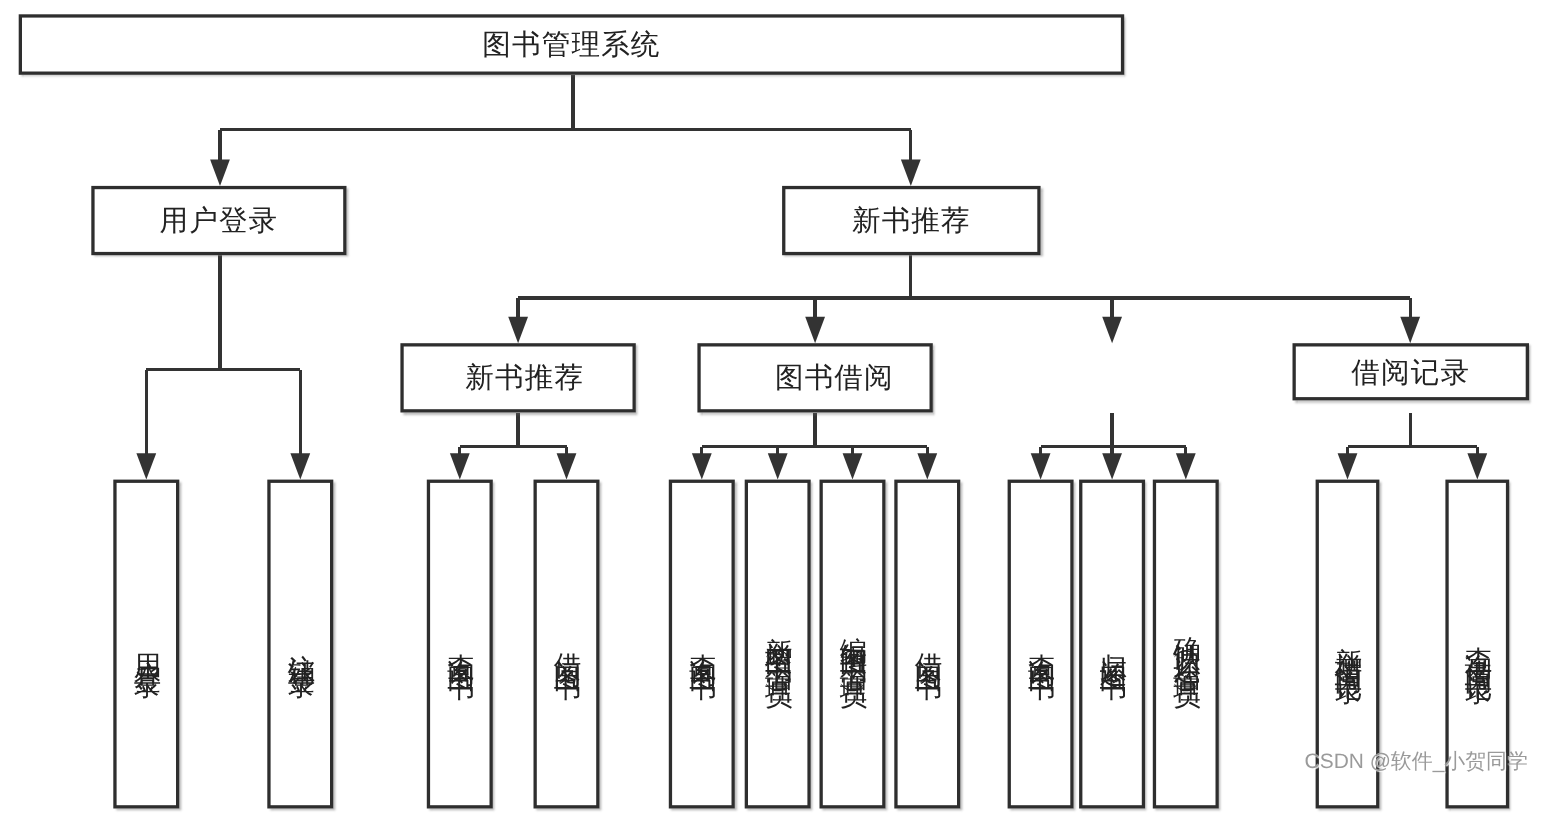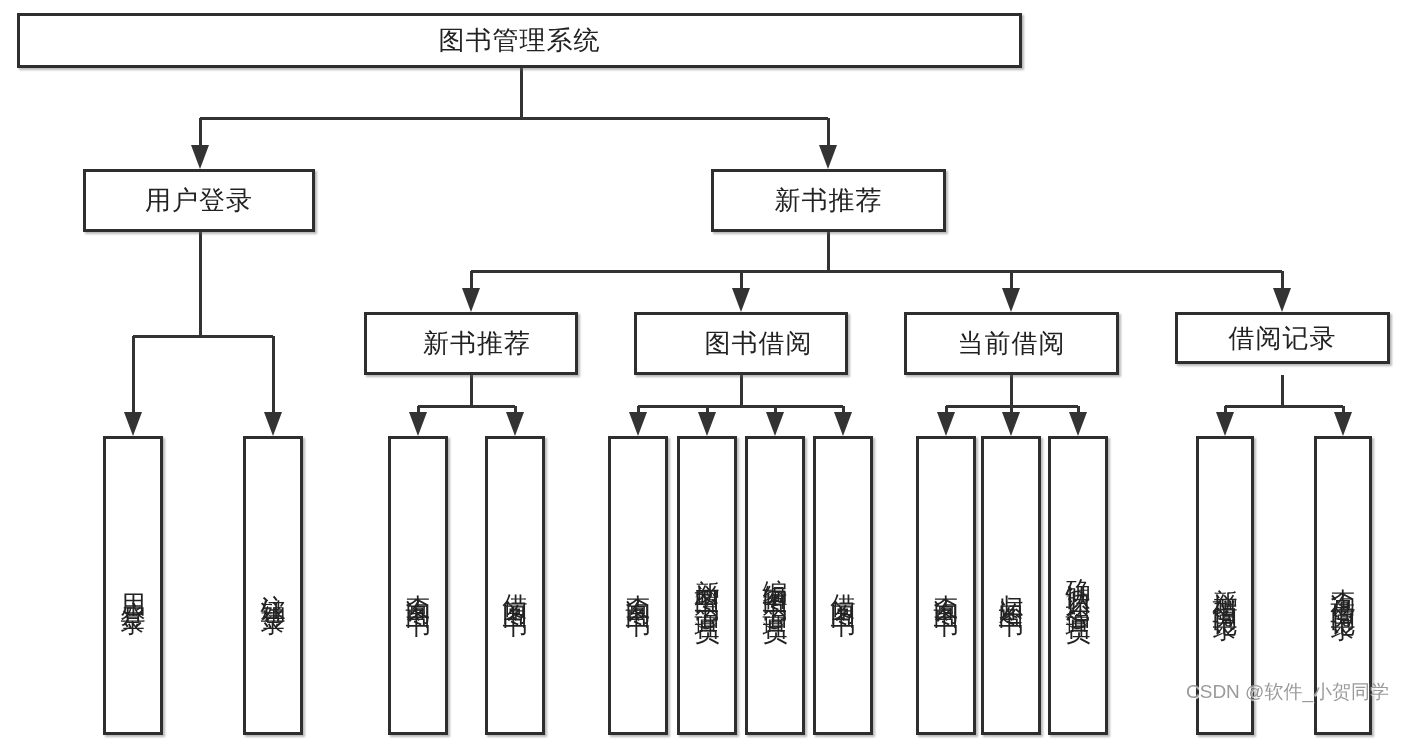--- a/index.html
+++ b/index.html
@@ -119,23 +119,20 @@
   <div class="box" style="left:711px; top:169px; width:235px; height:63px;">
     <span class="h-label">新书推荐</span>
   </div>
 
   <div class="box" style="left:364px; top:312px; width:214px; height:63px;padding-left:12px;">
     <span class="h-label">新书推荐</span>
   </div>
   <div class="box" style="left:634px; top:312px; width:214px; height:63px;padding-left:35px;">
     <span class="h-label">图书借阅</span>
   </div>
-  <div class="box" style="left:904px; top:312px; width:215px; height:63px;">
-    <span class="h-label">当前借阅</span>
-  </div>
   <div class="box" style="left:1175px; top:312px; width:215px; height:52px;">
     <span class="h-label">借阅记录</span>
   </div>
 
   <div class="box leaf" style="left:103px; top:436px; width:60px; height:299px;">
     <span class="v-label">用户登录</span>
   </div>
   <div class="box leaf" style="left:243px; top:436px; width:60px; height:299px;">
     <span class="v-label">注销登录</span>
   </div>

